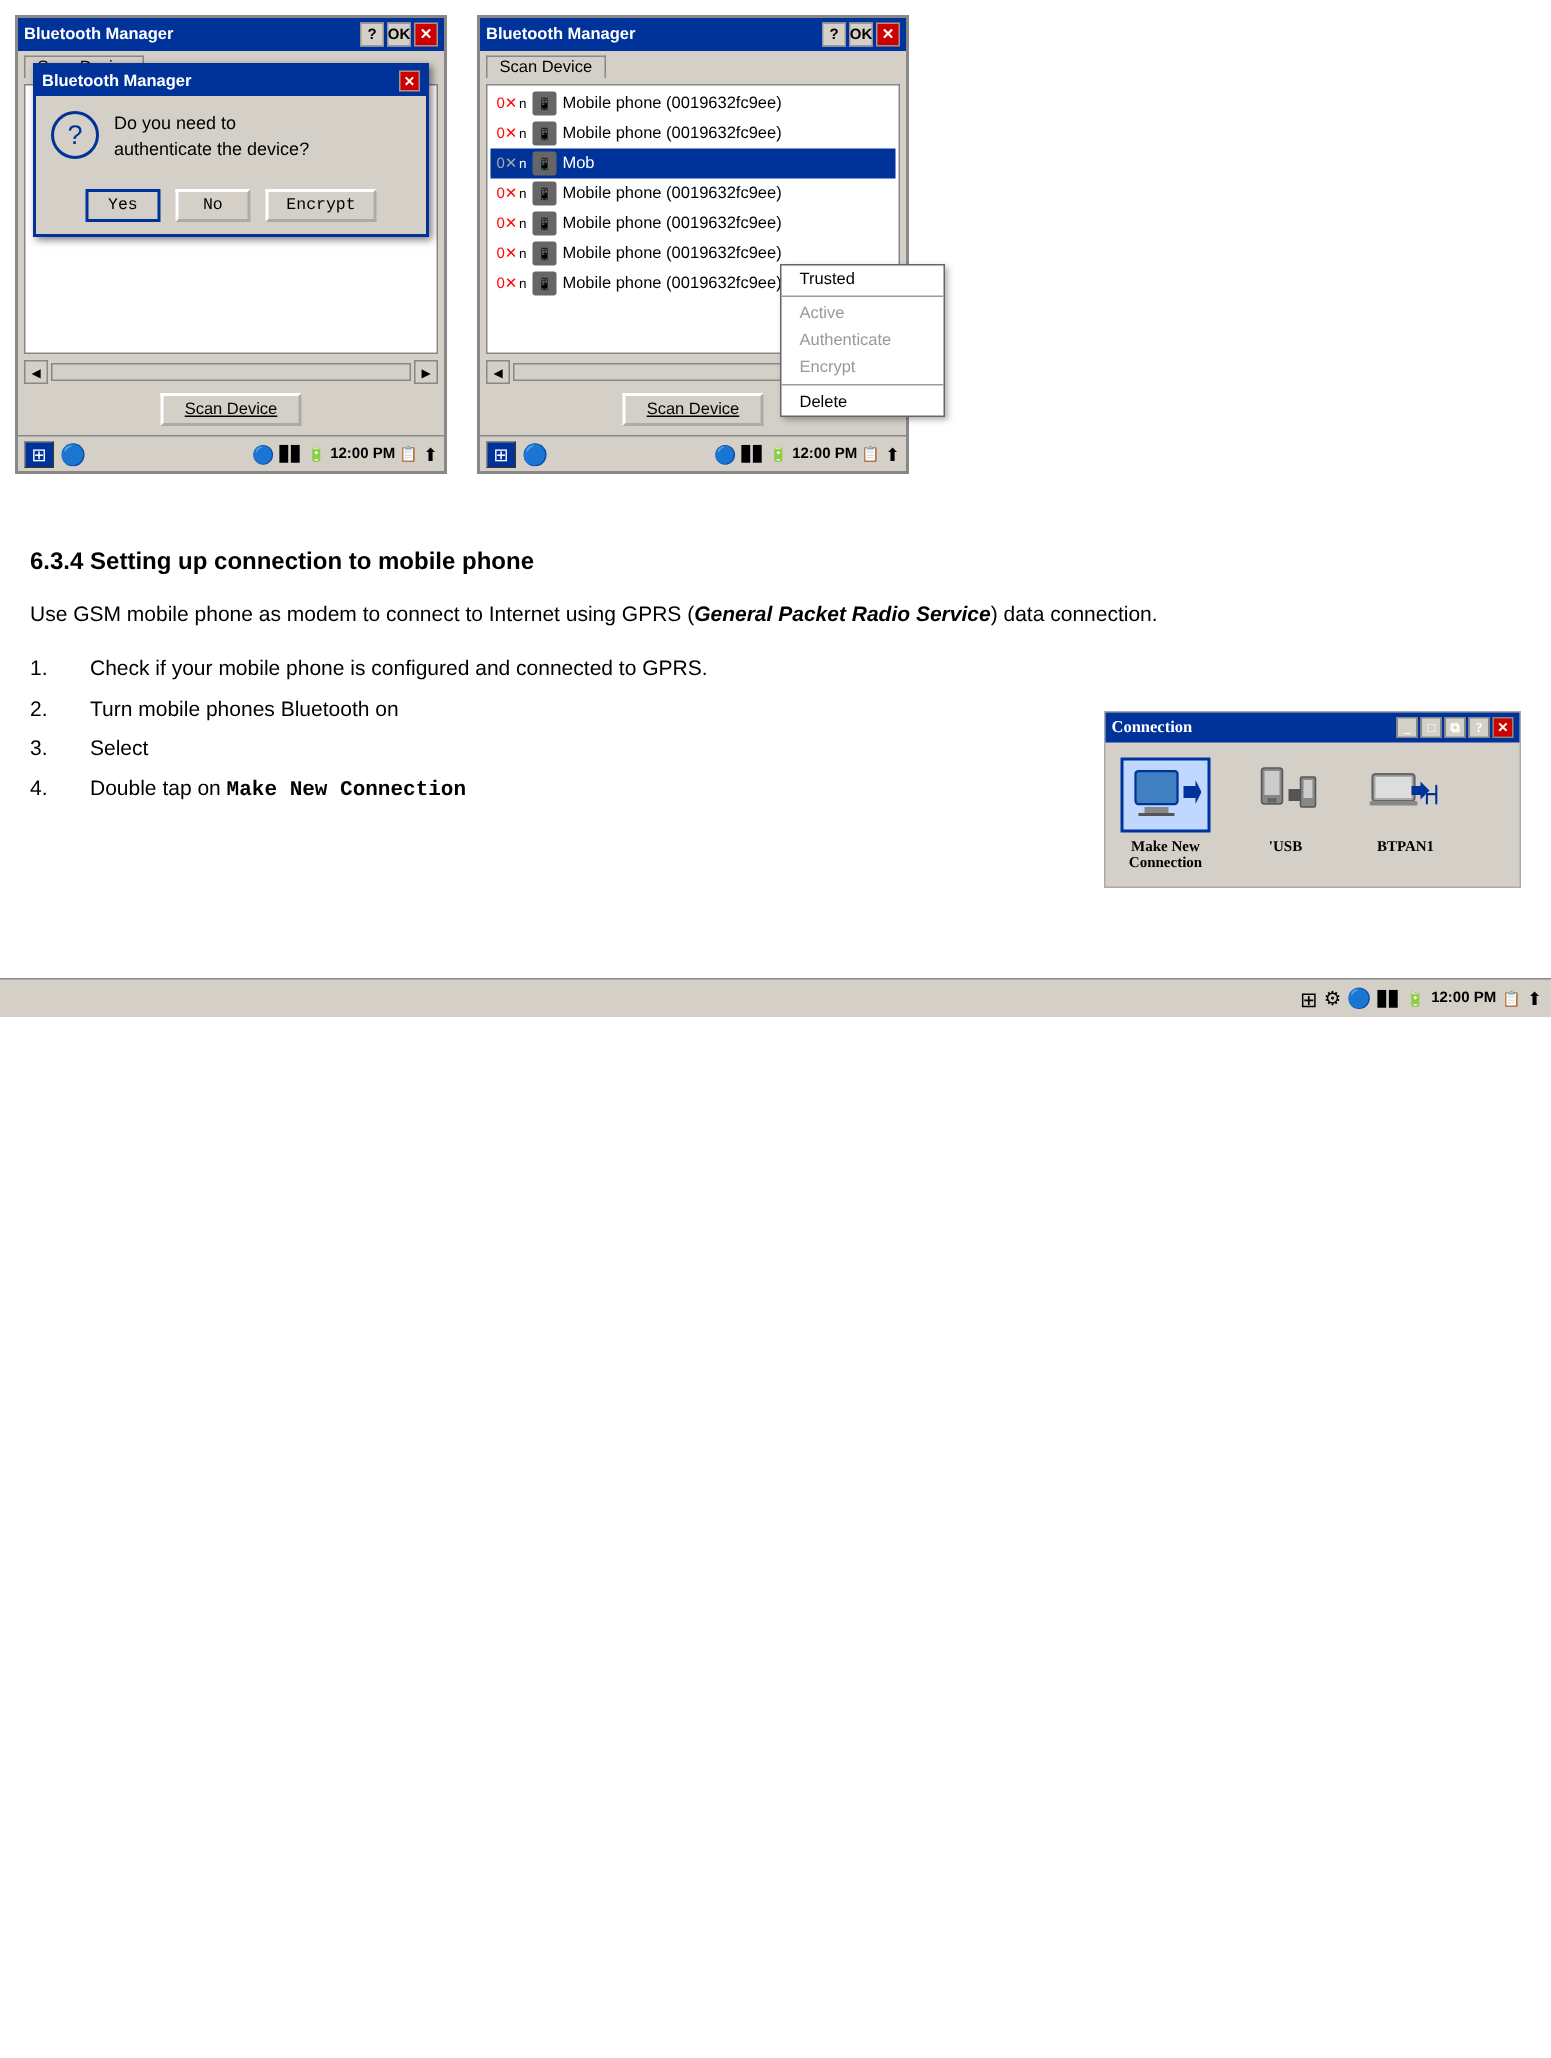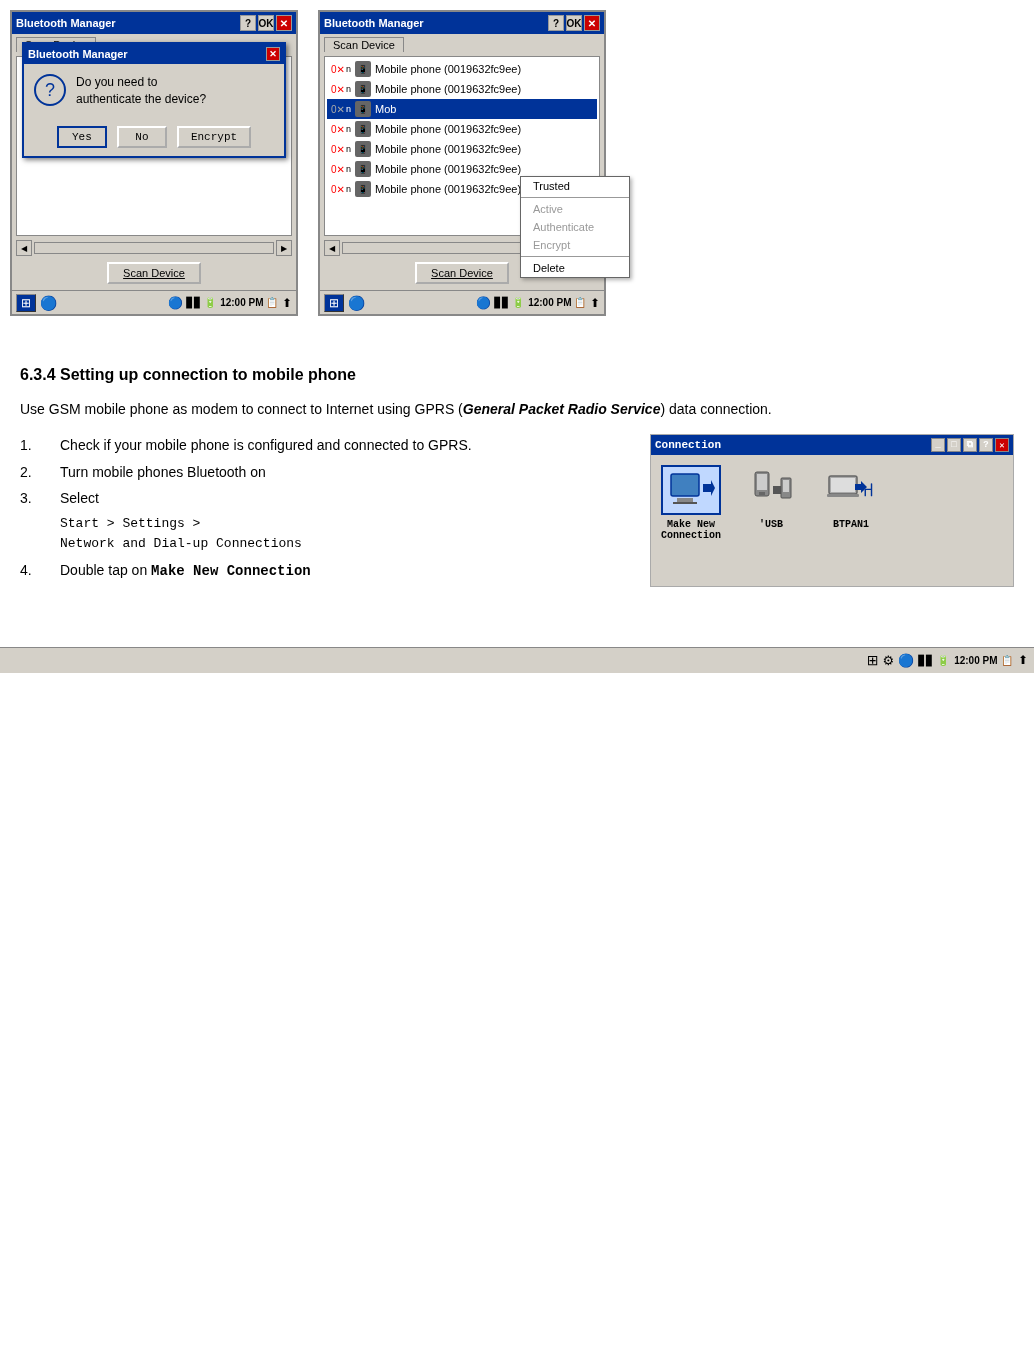--- a/index.html
+++ b/index.html
@@ -350,26 +350,27 @@
       display: block;
       margin-left: 0;
     }
     .step-bold {
       font-family: 'Courier New', monospace;
       font-weight: bold;
     }
 
     
     .connection-panel {
-      width: 364px;
+      width: 278px;
       border: 1px solid #aaa;
       background: #d4d0c8;
       flex-shrink: 0;
-      font-family: Liberation Mono, monospace;
-      font-size: 11px;
+      font-family: Liberation Serif, serif;
+      font-size: 11px;
+      margin-top: 40px;
     }
     .conn-title-bar {
       background: #003399;
       color: #fff;
       display: flex;
       align-items: center;
       justify-content: space-between;
       padding: 2px 4px;
       height: 20px;
       font-size: 11px;
@@ -649,27 +650,20 @@
         <span class="step-num">1.</span>
         <span class="step-text">Check if your mobile phone is configured and connected to GPRS.</span>
       </div>
       <div class="step-row">
         <span class="step-num">2.</span>
         <span class="step-text">Turn mobile phones Bluetooth on</span>
       </div>
       <div class="step-row">
         <span class="step-num">3.</span>
         <span class="step-text">Select</span>
-      </div>
-      <div class="step-row">
-        <span class="step-num"></span>
-        <span class="step-text">
-          <span class="step-code">Start &gt; Settings &gt;</span>
-          <span class="step-code">Network and Dial-up Connections</span>
-        </span>
       </div>
       <div class="step-row">
         <span class="step-num">4.</span>
         <span class="step-text">Double tap on <span class="step-bold">Make New Connection</span></span>
       </div>
     </div>
 
     <div class="connection-panel">
       <div class="conn-title-bar">
         <span>Connection</span>

